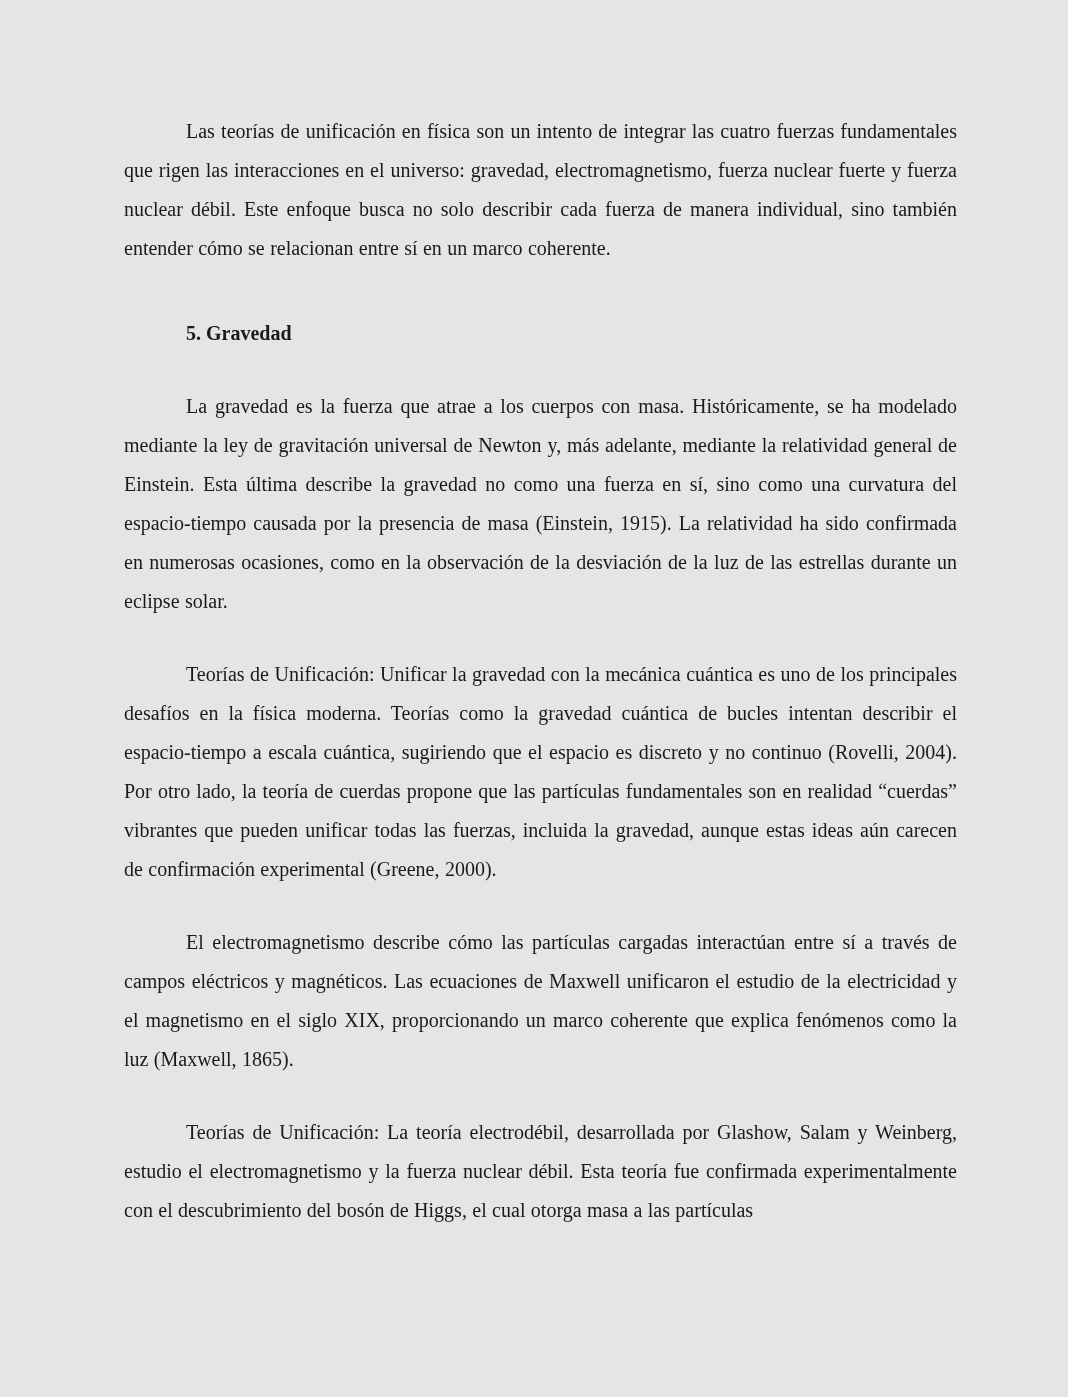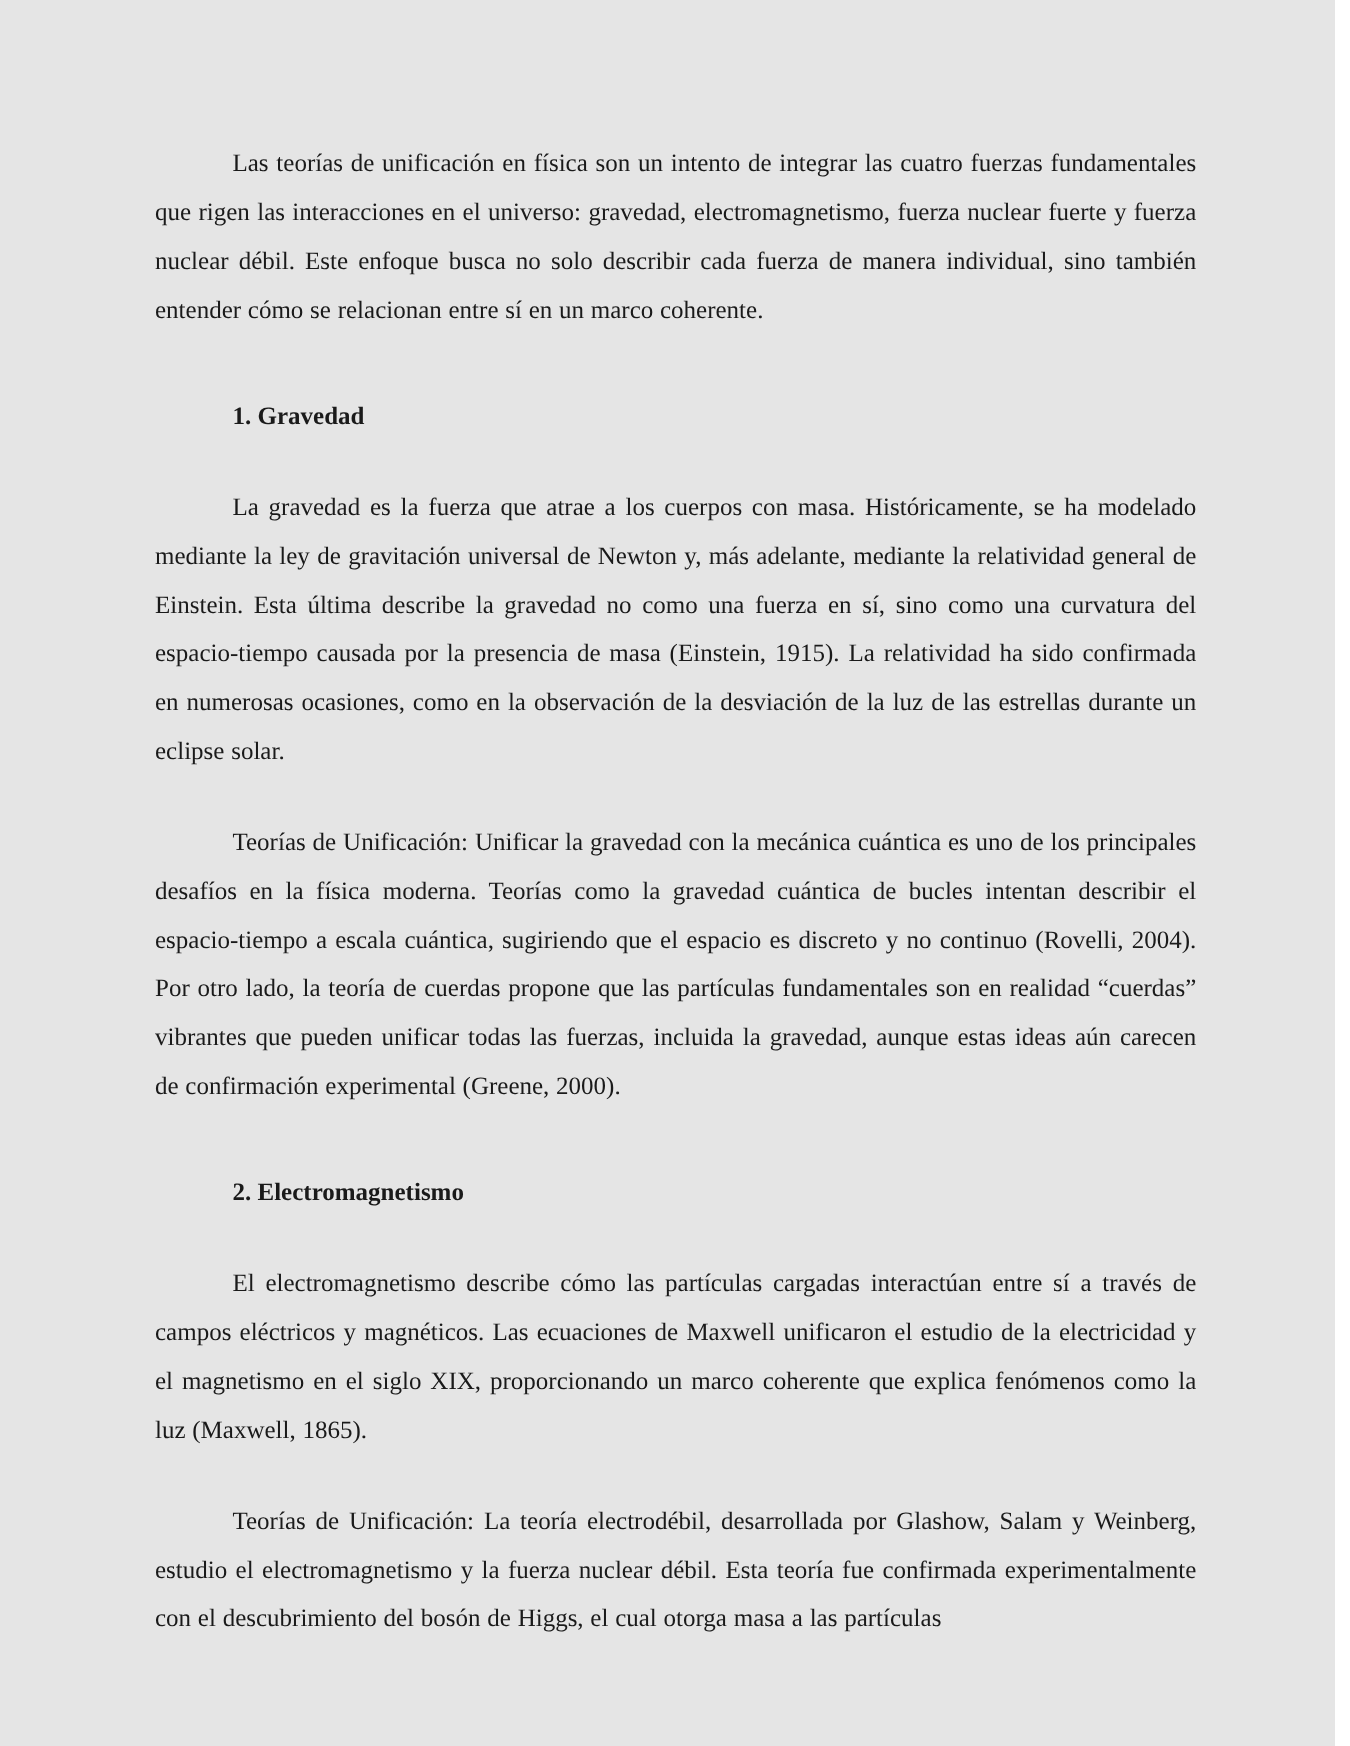--- a/index.html
+++ b/index.html
@@ -49,26 +49,25 @@
   }
 </style>
 </head>
 <body>
 
 <div class="page">
   <div class="content">
 
     <p class="para">Las teorías de unificación en física son un intento de integrar las cuatro fuerzas fundamentales que rigen las interacciones en el universo: gravedad, electromagnetismo, fuerza nuclear fuerte y fuerza nuclear débil. Este enfoque busca no solo describir cada fuerza de manera individual, sino también entender cómo se relacionan entre sí en un marco coherente.</p>
 
-    <h2 class="heading">1. Gravedad</h2>
+    <h2 class="heading">5. Gravedad</h2>
 
     <p class="para">La gravedad es la fuerza que atrae a los cuerpos con masa. Históricamente, se ha modelado mediante la ley de gravitación universal de Newton y, más adelante, mediante la relatividad general de Einstein. Esta última describe la gravedad no como una fuerza en sí, sino como una curvatura del espacio-tiempo causada por la presencia de masa (Einstein, 1915). La relatividad ha sido confirmada en numerosas ocasiones, como en la observación de la desviación de la luz de las estrellas durante un eclipse solar.</p>
 
     <p class="para">Teorías de Unificación: Unificar la gravedad con la mecánica cuántica es uno de los principales desafíos en la física moderna. Teorías como la gravedad cuántica de bucles intentan describir el espacio-tiempo a escala cuántica, sugiriendo que el espacio es discreto y no continuo (Rovelli, 2004). Por otro lado, la teoría de cuerdas propone que las partículas fundamentales son en realidad “cuerdas” vibrantes que pueden unificar todas las fuerzas, incluida la gravedad, aunque estas ideas aún carecen de confirmación experimental (Greene, 2000).</p>
 
-    <h2 class="heading">2. Electromagnetismo</h2>
 
     <p class="para">El electromagnetismo describe cómo las partículas cargadas interactúan entre sí a través de campos eléctricos y magnéticos. Las ecuaciones de Maxwell unificaron el estudio de la electricidad y el magnetismo en el siglo XIX, proporcionando un marco coherente que explica fenómenos como la luz (Maxwell, 1865).</p>
 
     <p class="para">Teorías de Unificación: La teoría electrodébil, desarrollada por Glashow, Salam y Weinberg, estudio el electromagnetismo y la fuerza nuclear débil. Esta teoría fue confirmada experimentalmente con el descubrimiento del bosón de Higgs, el cual otorga masa a las partículas</p>
 
   </div>
 </div>
 
 </body></html>

